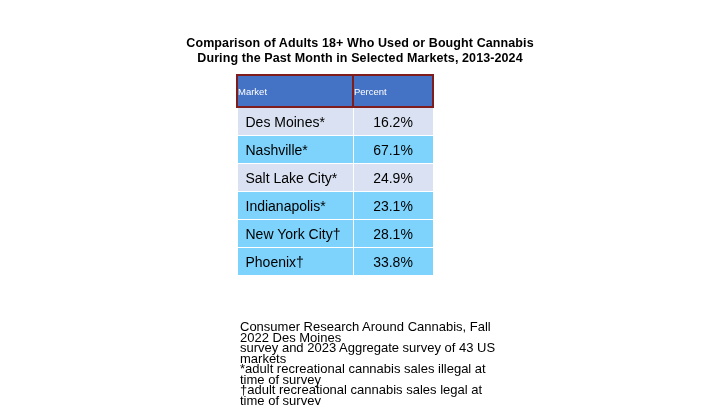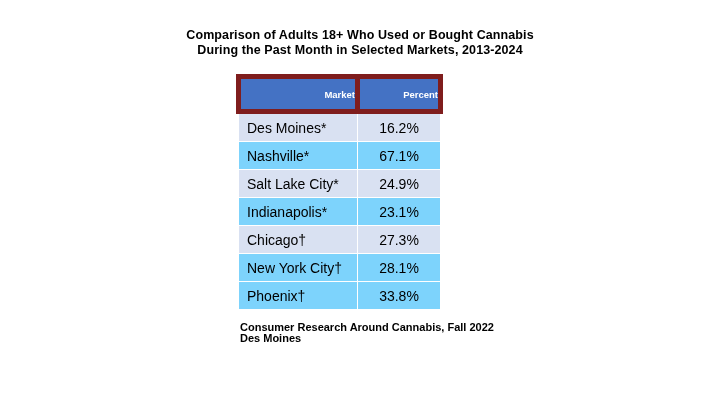--- a/index.html
+++ b/index.html
@@ -15,21 +15,21 @@
   }
   .slide {
     position: relative;
     width: 720px;
     height: 405px;
     background: #ffffff;
   }
   .title-block {
     position: absolute;
     left: 120px;
-    top: 28px;
+    top: 36px;
     width: 480px;
     text-align: center;
   }
   .title-line {
     font-size: 12.5px;
     font-weight: bold;
     color: #000000;
     line-height: 15px;
     letter-spacing: 0.1px;
   }
@@ -41,26 +41,26 @@
   }
   table.data-table {
     border-collapse: collapse;
     width: 192px;
     table-layout: fixed;
   }
   table.data-table th {
     background: #4472c4;
     color: #ffffff;
     font-size: 9.5px;
-    font-weight: bold;
+    font-weight: normal;
     height: 30px;
-    text-align: right;
+    text-align: left;
     vertical-align: middle;
     padding: 0;
-    border: 5px solid #7f1d1d;
+    border: 2px solid #7f1d1d;
   }
   table.data-table th.col-market { width: 114px; }
   table.data-table th.col-percent { width: 78px; }
   table.data-table td {
     font-size: 14px;
     color: #000000;
     height: 27px;
     padding: 0 8px;
     vertical-align: middle;
     border: 1px solid #ffffff;
@@ -69,24 +69,23 @@
   table.data-table td.percent { text-align: center; }
   tr.band-a td { background: #d9e1f2; }
   tr.band-b td { background: #7dd3fc; }
   .footnotes {
     position: absolute;
     left: 240px;
     top: 322px;
     width: 260px;
   }
   .footnote {
-    font-size: 11px;
+    font-size: 13px;
     color: #000000;
     line-height: 10.5px;
-    font-weight: bold;
   }
 </style>
 </head>
 <body>
 
 <div class="slide">
 
   <div class="title-block">
     <div class="title-line">Comparison of Adults 18+ Who Used or Bought Cannabis</div>
     <div class="title-line">During the Past Month in Selected Markets, 2013-2024</div>
@@ -110,33 +109,32 @@
           <td class="percent">67.1%</td>
         </tr>
         <tr class="band-a">
           <td class="market">Salt Lake City*</td>
           <td class="percent">24.9%</td>
         </tr>
         <tr class="band-b">
           <td class="market">Indianapolis*</td>
           <td class="percent">23.1%</td>
         </tr>
-        <tr class="band-a">
-          <td class="market">Chicago†</td>
-          <td class="percent">27.3%</td>
-        </tr>
         <tr class="band-b">
           <td class="market">New York City†</td>
           <td class="percent">28.1%</td>
         </tr>
         <tr class="band-b">
           <td class="market">Phoenix†</td>
           <td class="percent">33.8%</td>
         </tr>
       </tbody>
     </table>
   </div>
 
   <div class="footnotes">
     <div class="footnote">Consumer Research Around Cannabis, Fall 2022 Des Moines</div>
+    <div class="footnote">survey and 2023 Aggregate survey of 43 US markets</div>
+    <div class="footnote">*adult recreational cannabis sales illegal at time of survey</div>
+    <div class="footnote">†adult recreational cannabis sales legal at time of survey</div>
   </div>
 
 </div>
 
 </body></html>

